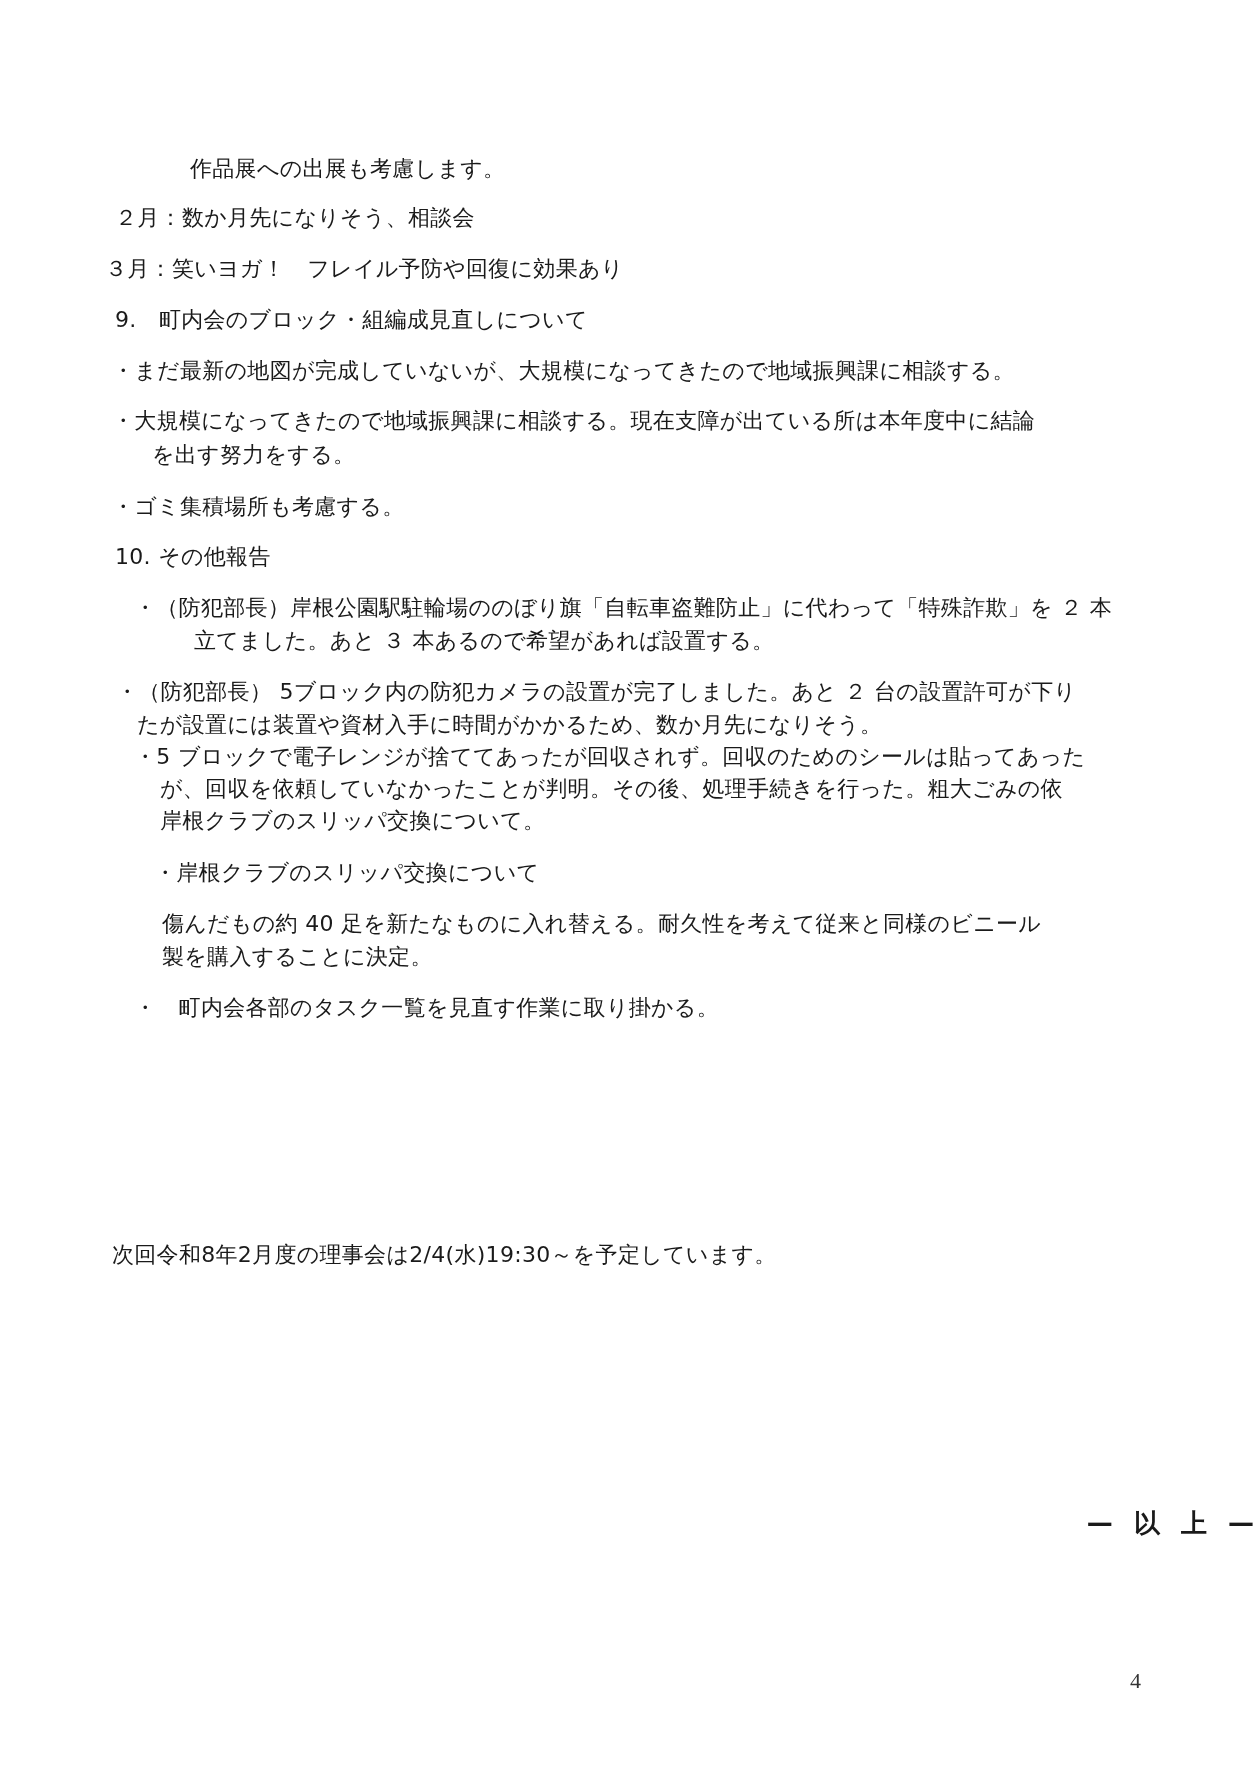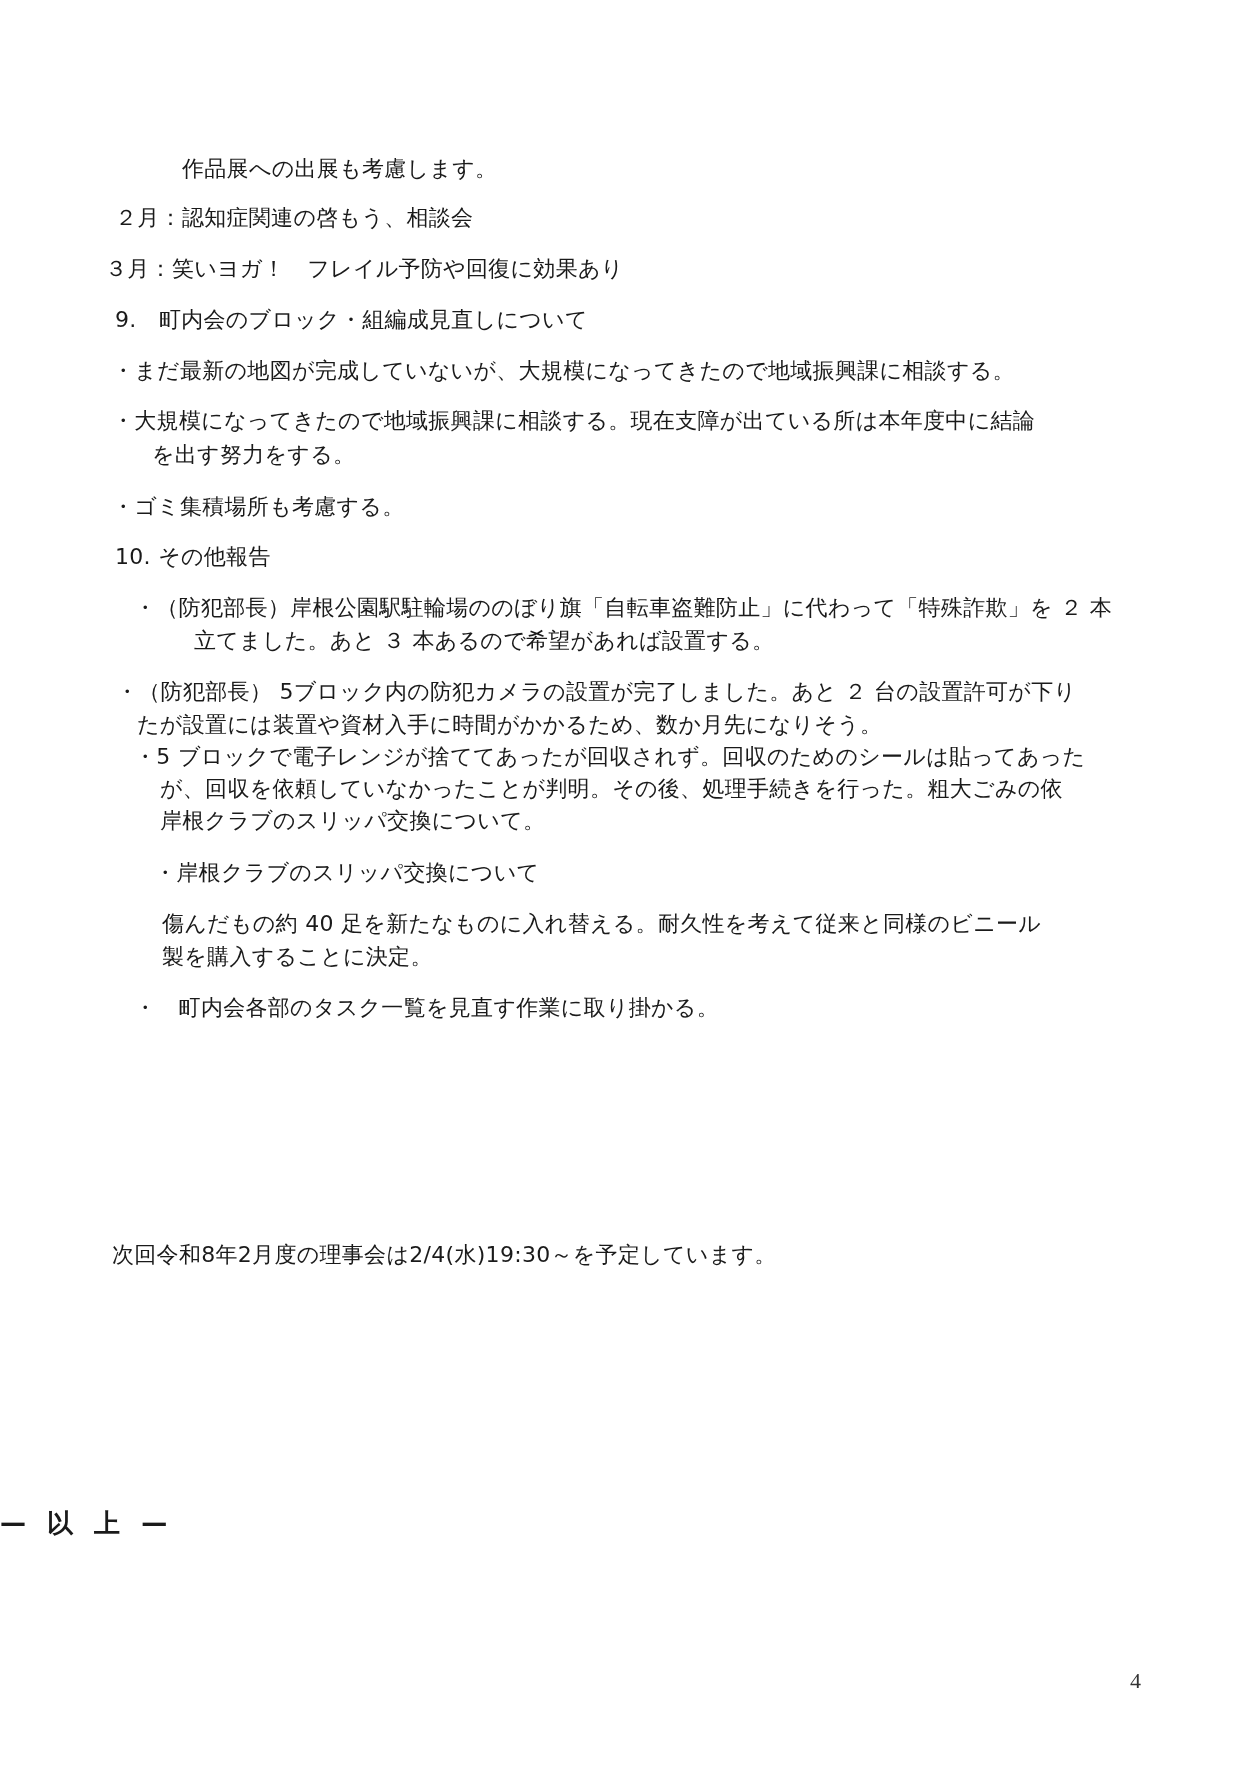--- a/index.html
+++ b/index.html
@@ -1,31 +1,31 @@
 <!DOCTYPE html>
 <html><head>
 <meta charset="utf-8">
 <style>
   html, body { margin:0; padding:0; background:#ffffff; }
   body { width:1260px; height:1782px; position:relative; overflow:hidden;
          font-family:"DejaVu Sans","Liberation Sans",sans-serif; color:#1a1a1a; }
   .page { position:absolute; left:0; top:0; width:1260px; height:1782px; background:#fff; }
   .ln { position:absolute; font-size:22px; line-height:30px; white-space:nowrap; letter-spacing:0.3px; }
-  .closing { position:absolute; left:0; width:1260px; top:1506px; text-align:left;
+  .closing { position:absolute; left:0; width:1260px; top:1506px; text-align:right;
              font-size:26px; font-weight:bold; letter-spacing:6px; }
   .pagenum { position:absolute; left:1130px; top:1668px; font-family:"Liberation Serif","DejaVu Serif",serif;
              font-size:22px; color:#333; }
 </style>
 </head>
 <body>
 
 <div class="page">
   <div id="lines">
-      <div class="ln" style="left: 182px; top: 154px; text-align: center;">作品展への出展も考慮します。</div>
-      <div class="ln" style="left: 115px; top: 203px;">２月：認知症関連の啓もう、相談会</div>
+      <div class="ln" style="left: 190px; top: 154px; text-align: center;">作品展への出展も考慮します。</div>
+      <div class="ln" style="left: 115px; top: 203px;">２月：数か月先になりそう、相談会</div>
       <div class="ln" style="left: 105px; top: 254px;">３月：笑いヨガ！　フレイル予防や回復に効果あり</div>
       <div class="ln" style="left: 115px; top: 305px;">9.　町内会のブロック・組編成見直しについて</div>
       <div class="ln" style="left: 112px; top: 356px;">・まだ最新の地図が完成していないが、大規模になってきたので地域振興課に相談する。</div>
       <div class="ln" style="left: 112px; top: 406px;">・大規模になってきたので地域振興課に相談する。現在支障が出ている所は本年度中に結論</div>
       <div class="ln" style="left: 152px; top: 440px;">を出す努力をする。</div>
       <div class="ln" style="left: 112px; top: 492px;">・ゴミ集積場所も考慮する。</div>
       <div class="ln" style="left: 115px; top: 542px;">10. その他報告</div>
       <div class="ln" style="left: 134px; top: 593px;">・（防犯部長）岸根公園駅駐輪場ののぼり旗「自転車盗難防止」に代わって「特殊詐欺」を ２ 本</div>
       <div class="ln" style="left: 160px; top: 626px; margin-left: 34px;">立てました。あと ３ 本あるので希望があれば設置する。</div>
       <div class="ln" style="left: 116px; top: 677px;">・（防犯部長） 5ブロック内の防犯カメラの設置が完了しました。あと ２ 台の設置許可が下り</div>

